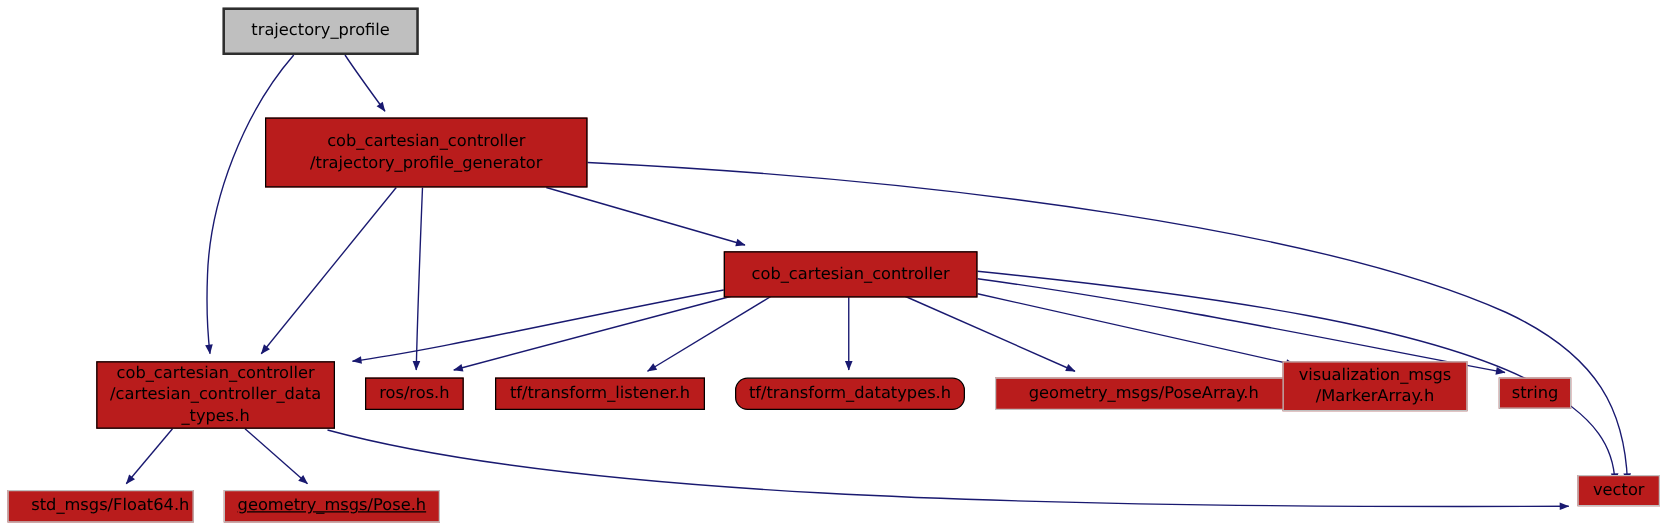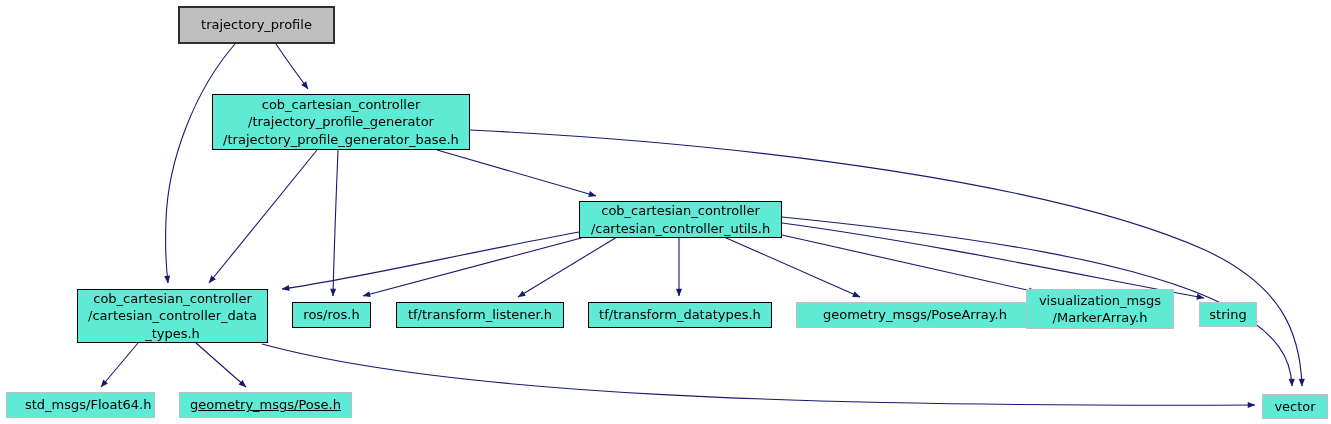--- a/index.html
+++ b/index.html
@@ -21,21 +21,21 @@
   }
   #edges{position:absolute;left:0;top:0;width:1331px;height:424px;}
   .edge{fill:none;stroke:var(--edge-color);stroke-width:1.1px;}
   .node{
     position:absolute;
     box-sizing:border-box;
     display:flex;flex-direction:column;justify-content:center;
     text-align:center;
     font-size:13px;line-height:1.32;
     color:var(--text-color);
-    background:#5eead4;
+    background:#b91c1c;
     padding:1px 4px;
     white-space:nowrap;
   }
   .node.root{background:var(--root-fill);border:2px solid var(--root-border);}
   .node.linked{border:1px solid var(--node-border);}
   .node.leaf{border:1px solid var(--leaf-border);}
 </style>
 </head>
 <body>
 
@@ -66,43 +66,41 @@
     <path class="edge" marker-end="url(#arrow)" d="M262,344 C450,395 800,407 1255,405"></path>
   </svg>
 
   <div class="node root" style="left:178px;top:6px;width:157px;height:38px;">
     <div>trajectory_profile</div>
   </div>
 
   <div class="node linked" style="left:212px;top:94px;width:258px;height:56px;">
     <div>cob_cartesian_controller</div>
     <div>/trajectory_profile_generator</div>
-    <div>/trajectory_profile_generator_base.h</div>
   </div>
 
   <div class="node linked" style="left:579px;top:201px;width:203px;height:37px;">
     <div>cob_cartesian_controller</div>
-    <div>/cartesian_controller_utils.h</div>
   </div>
 
   <div class="node linked" style="left:77px;top:289px;width:191px;height:54px;">
     <div>cob_cartesian_controller</div>
     <div>/cartesian_controller_data</div>
     <div>_types.h</div>
   </div>
 
   <div class="node linked" style="left:292px;top:302px;width:79px;height:26px;">
     <div>ros/ros.h</div>
   </div>
 
   <div class="node linked" style="left:396px;top:302px;width:168px;height:26px;">
     <div>tf/transform_listener.h</div>
   </div>
 
-  <div class="node linked" style="left:588px;top:302px;width:184px;height:26px;">
+  <div class="node linked" style="left:588px;top:302px;width:184px;height:26px;border-radius:10px;">
     <div>tf/transform_datatypes.h</div>
   </div>
 
   <div class="node leaf" style="left:796px;top:302px;width:238px;height:26px;">
     <div>geometry_msgs/PoseArray.h</div>
   </div>
 
   <div class="node leaf" style="left:1026px;top:289px;width:148px;height:40px;">
     <div>visualization_msgs</div>
     <div>/MarkerArray.h</div>
@@ -113,17 +111,17 @@
   </div>
 
   <div class="node leaf" style="left:6px;top:392px;width:149px;height:26px;padding-left:18px;">
     <div>std_msgs/Float64.h</div>
   </div>
 
   <div class="node leaf" style="left:179px;top:392px;width:173px;height:26px;text-decoration:underline;">
     <div>geometry_msgs/Pose.h</div>
   </div>
 
-  <div class="node leaf" style="left:1262px;top:394px;width:66px;height:25px;">
+  <div class="node leaf" style="left:1262px;top:380px;width:66px;height:25px;">
     <div>vector</div>
   </div>
 
 </div>
 
 </body></html>

